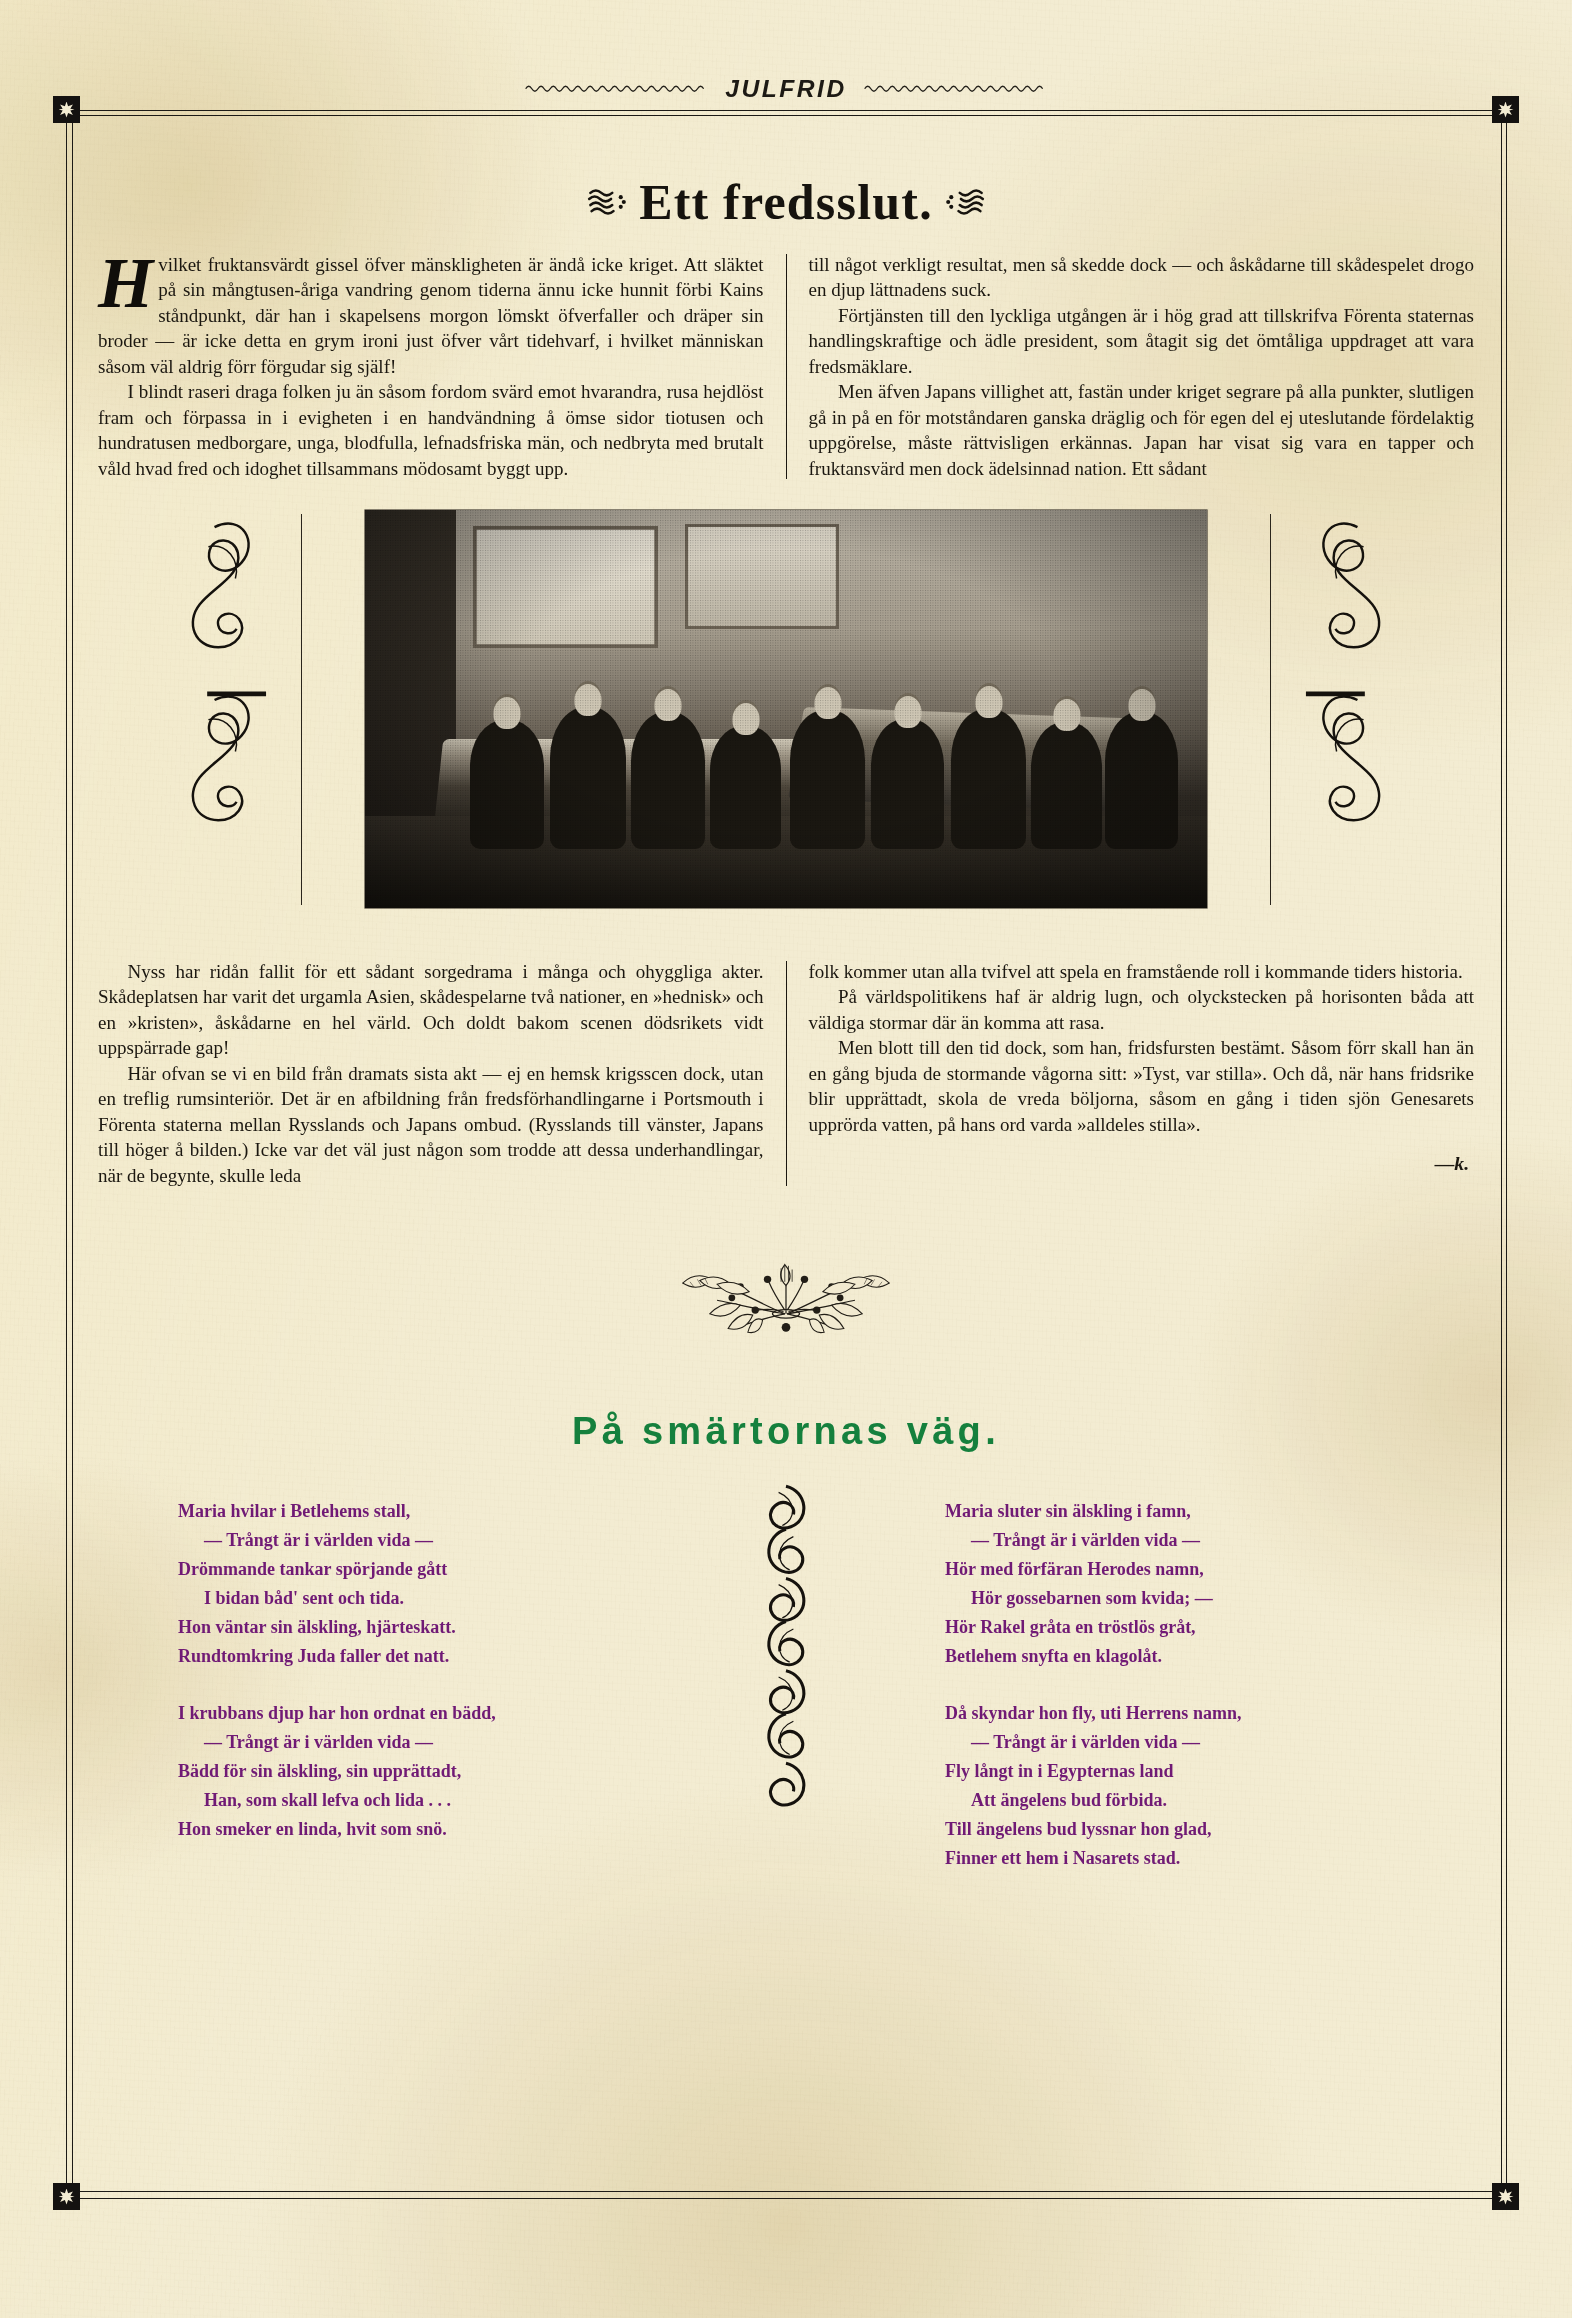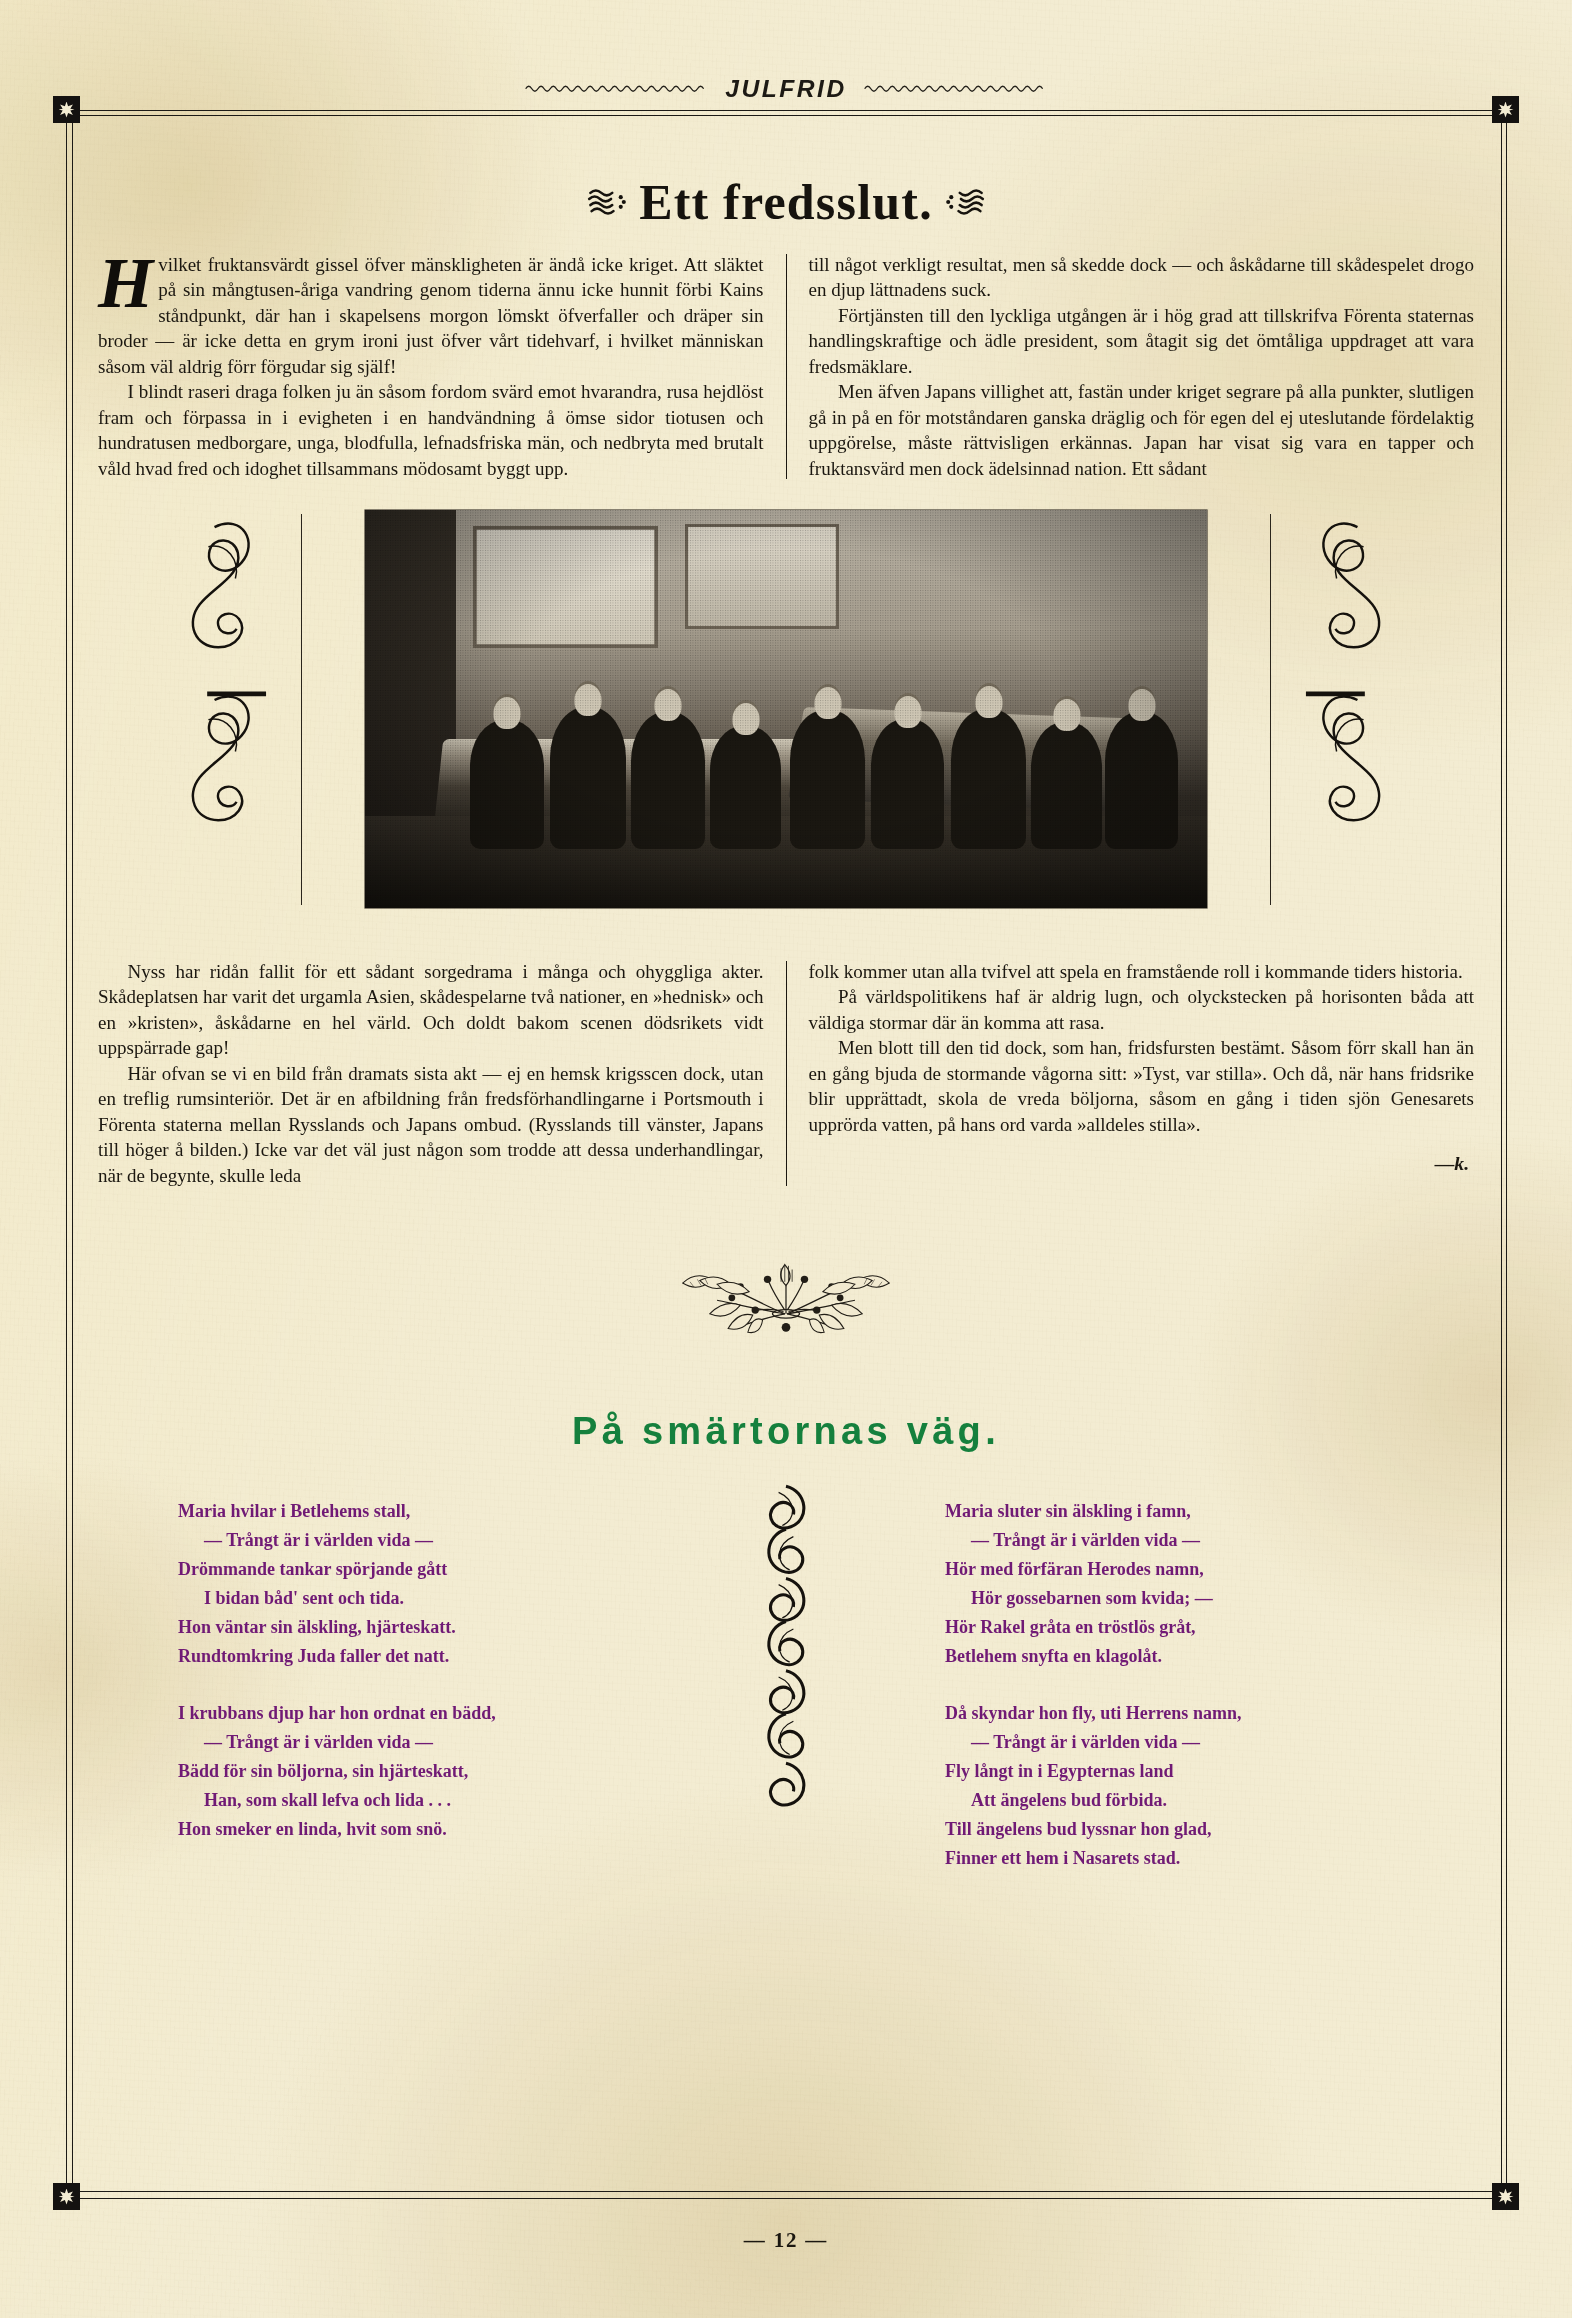--- a/index.html
+++ b/index.html
@@ -564,21 +564,21 @@
           <div class="ln">Maria hvilar i Betlehems stall,</div>
           <div class="ln ind1">— Trångt är i världen vida —</div>
           <div class="ln">Drömmande tankar spörjande gått</div>
           <div class="ln ind1">I bidan båd' sent och tida.</div>
           <div class="ln">Hon väntar sin älskling, hjärteskatt.</div>
           <div class="ln">Rundtomkring Juda faller det natt.</div>
         </div>
         <div class="stanza">
           <div class="ln">I krubbans djup har hon ordnat en bädd,</div>
           <div class="ln ind1">— Trångt är i världen vida —</div>
-          <div class="ln">Bädd för sin böljorna, sin hjärteskatt,</div>
+          <div class="ln">Bädd för sin älskling, sin upprättadt,</div>
           <div class="ln ind1">Han, som skall lefva och lida . . .</div>
           <div class="ln">Hon smeker en linda, hvit som snö.</div>
         </div>
       </div>
 
       <div class="poem-col pc-right">
         <div class="stanza">
           <div class="ln">Maria sluter sin älskling i famn,</div>
           <div class="ln ind1">— Trångt är i världen vida —</div>
           <div class="ln">Hör med förfäran Herodes namn,</div>
@@ -592,15 +592,14 @@
           <div class="ln">Fly långt in i Egypternas land</div>
           <div class="ln ind1">Att ängelens bud förbida.</div>
           <div class="ln">Till ängelens bud lyssnar hon glad,</div>
           <div class="ln">Finner ett hem i Nasarets stad.</div>
         </div>
       </div>
     </div>
 
   </div>
 
-  <div class="page-number">— 12 —</div>
 </div>
 
 
 </body></html>

